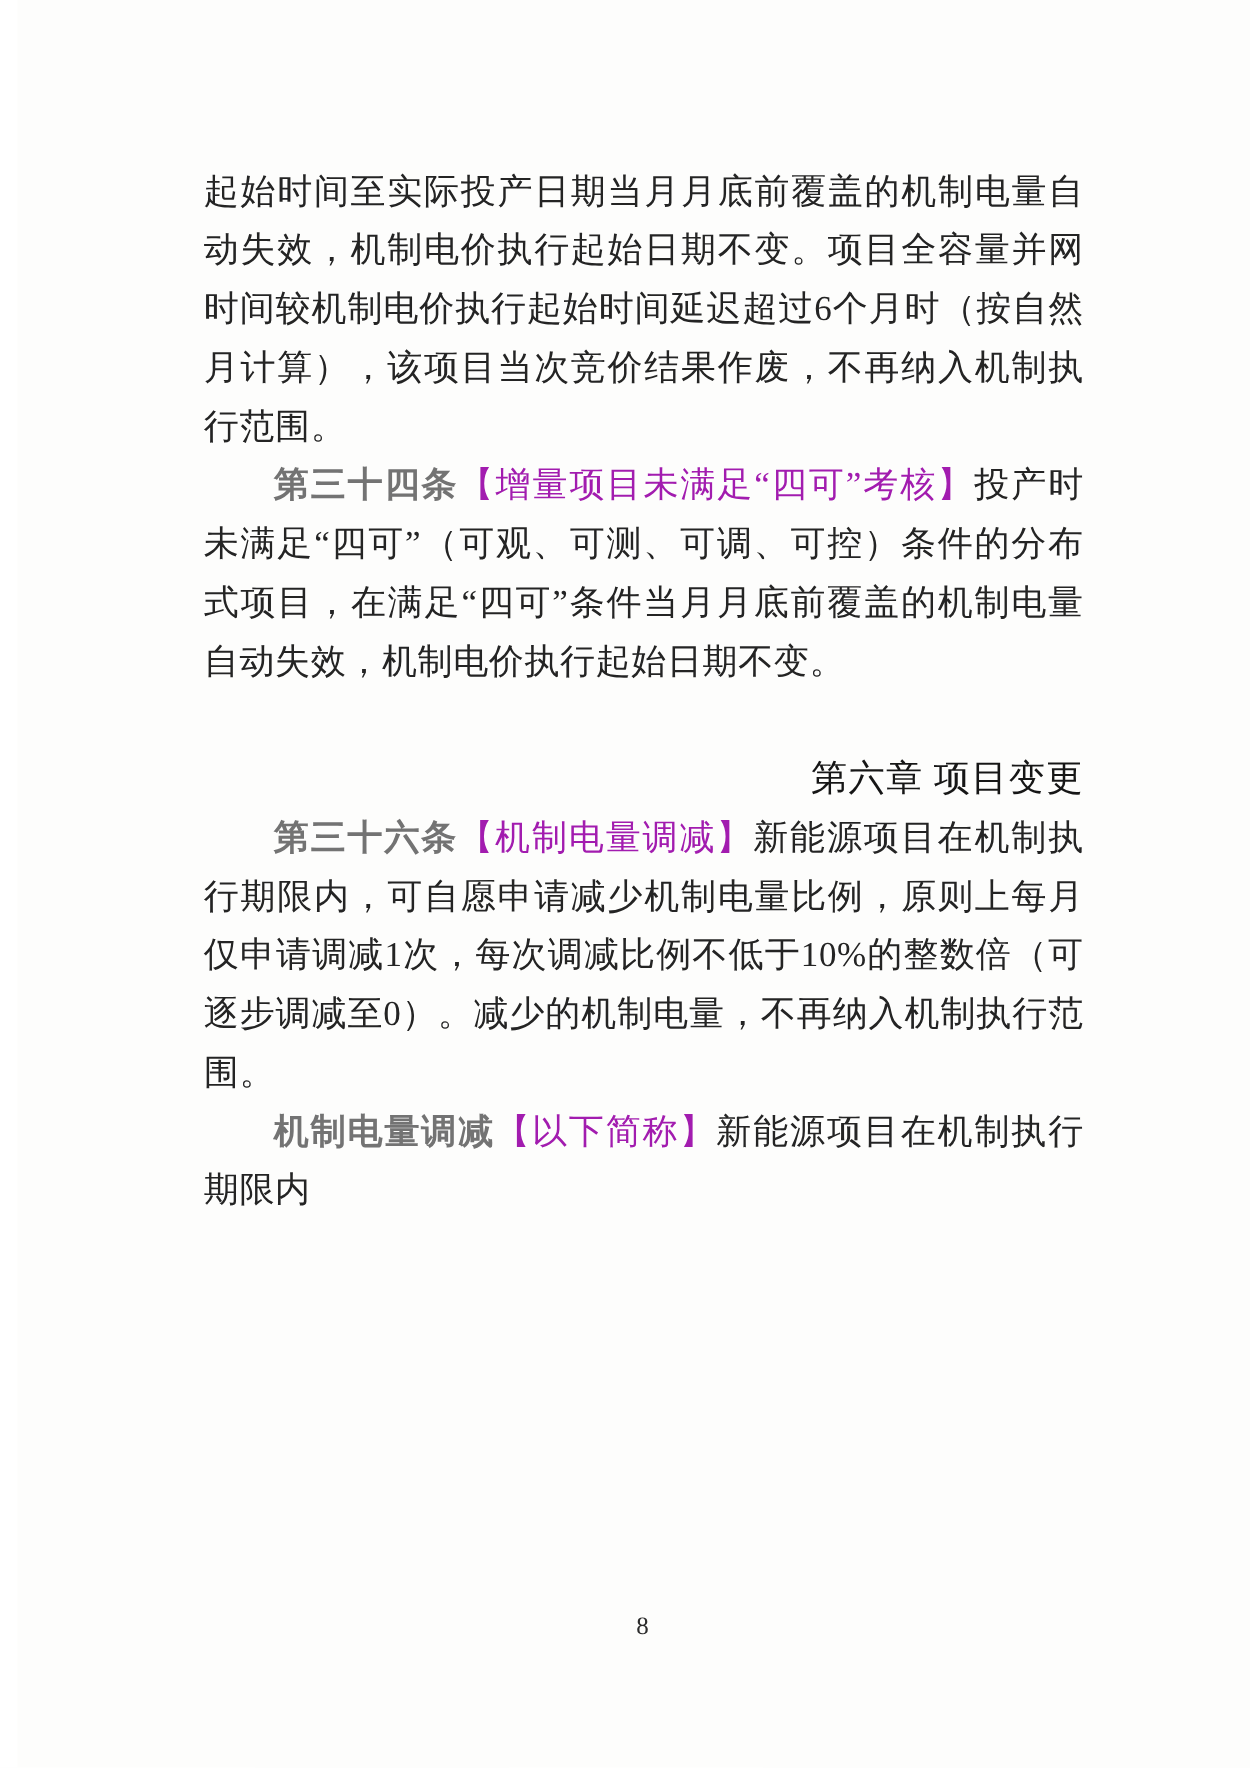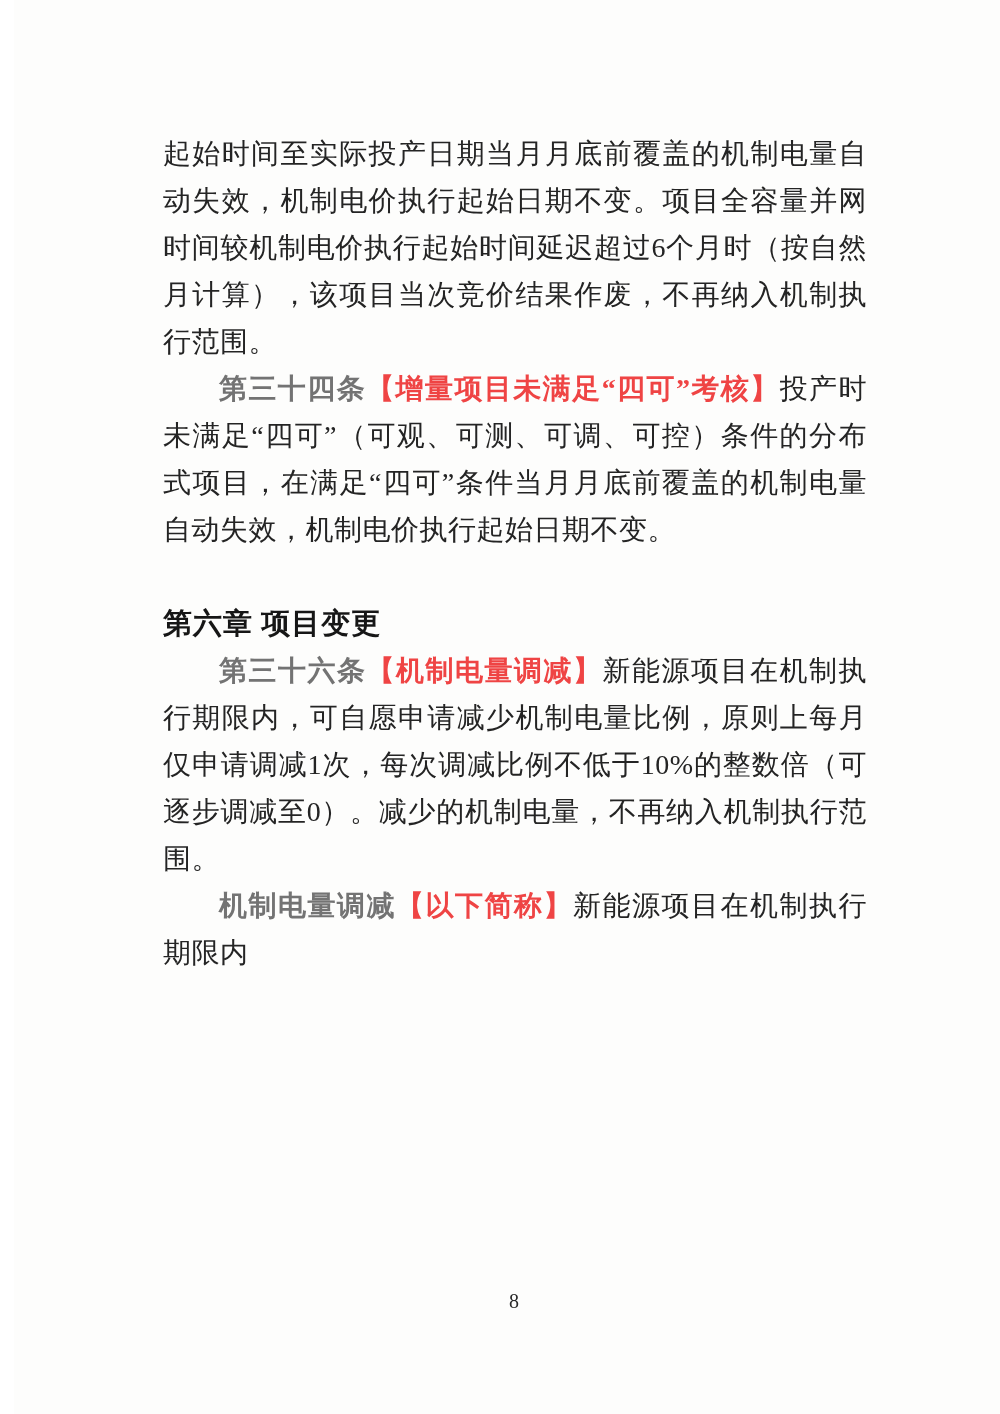--- a/index.html
+++ b/index.html
@@ -30,29 +30,29 @@
     text-align-last: left;
     letter-spacing: 0.5px;
     color: #242424;
   }
   .para.indent { text-indent: 2em; }
   .article-number {
     font-weight: 700;
     color: #737373;
   }
   .article-label {
-    font-weight: 700;
-    color: #ef4444;
+    font-weight: 400;
+    color: #a21caf;
   }
   .chapter-heading {
     margin: 47px 0 0 0;
     font-size: 29px;
     line-height: 47px;
-    font-weight: 700;
-    text-align: left;
+    font-weight: 400;
+    text-align: right;
     color: #161616;
     letter-spacing: 1px;
   }
   .page-number {
     position: absolute;
     left: 0;
     right: 0;
     top: 1288px;
     text-align: center;
     font-size: 20px;

